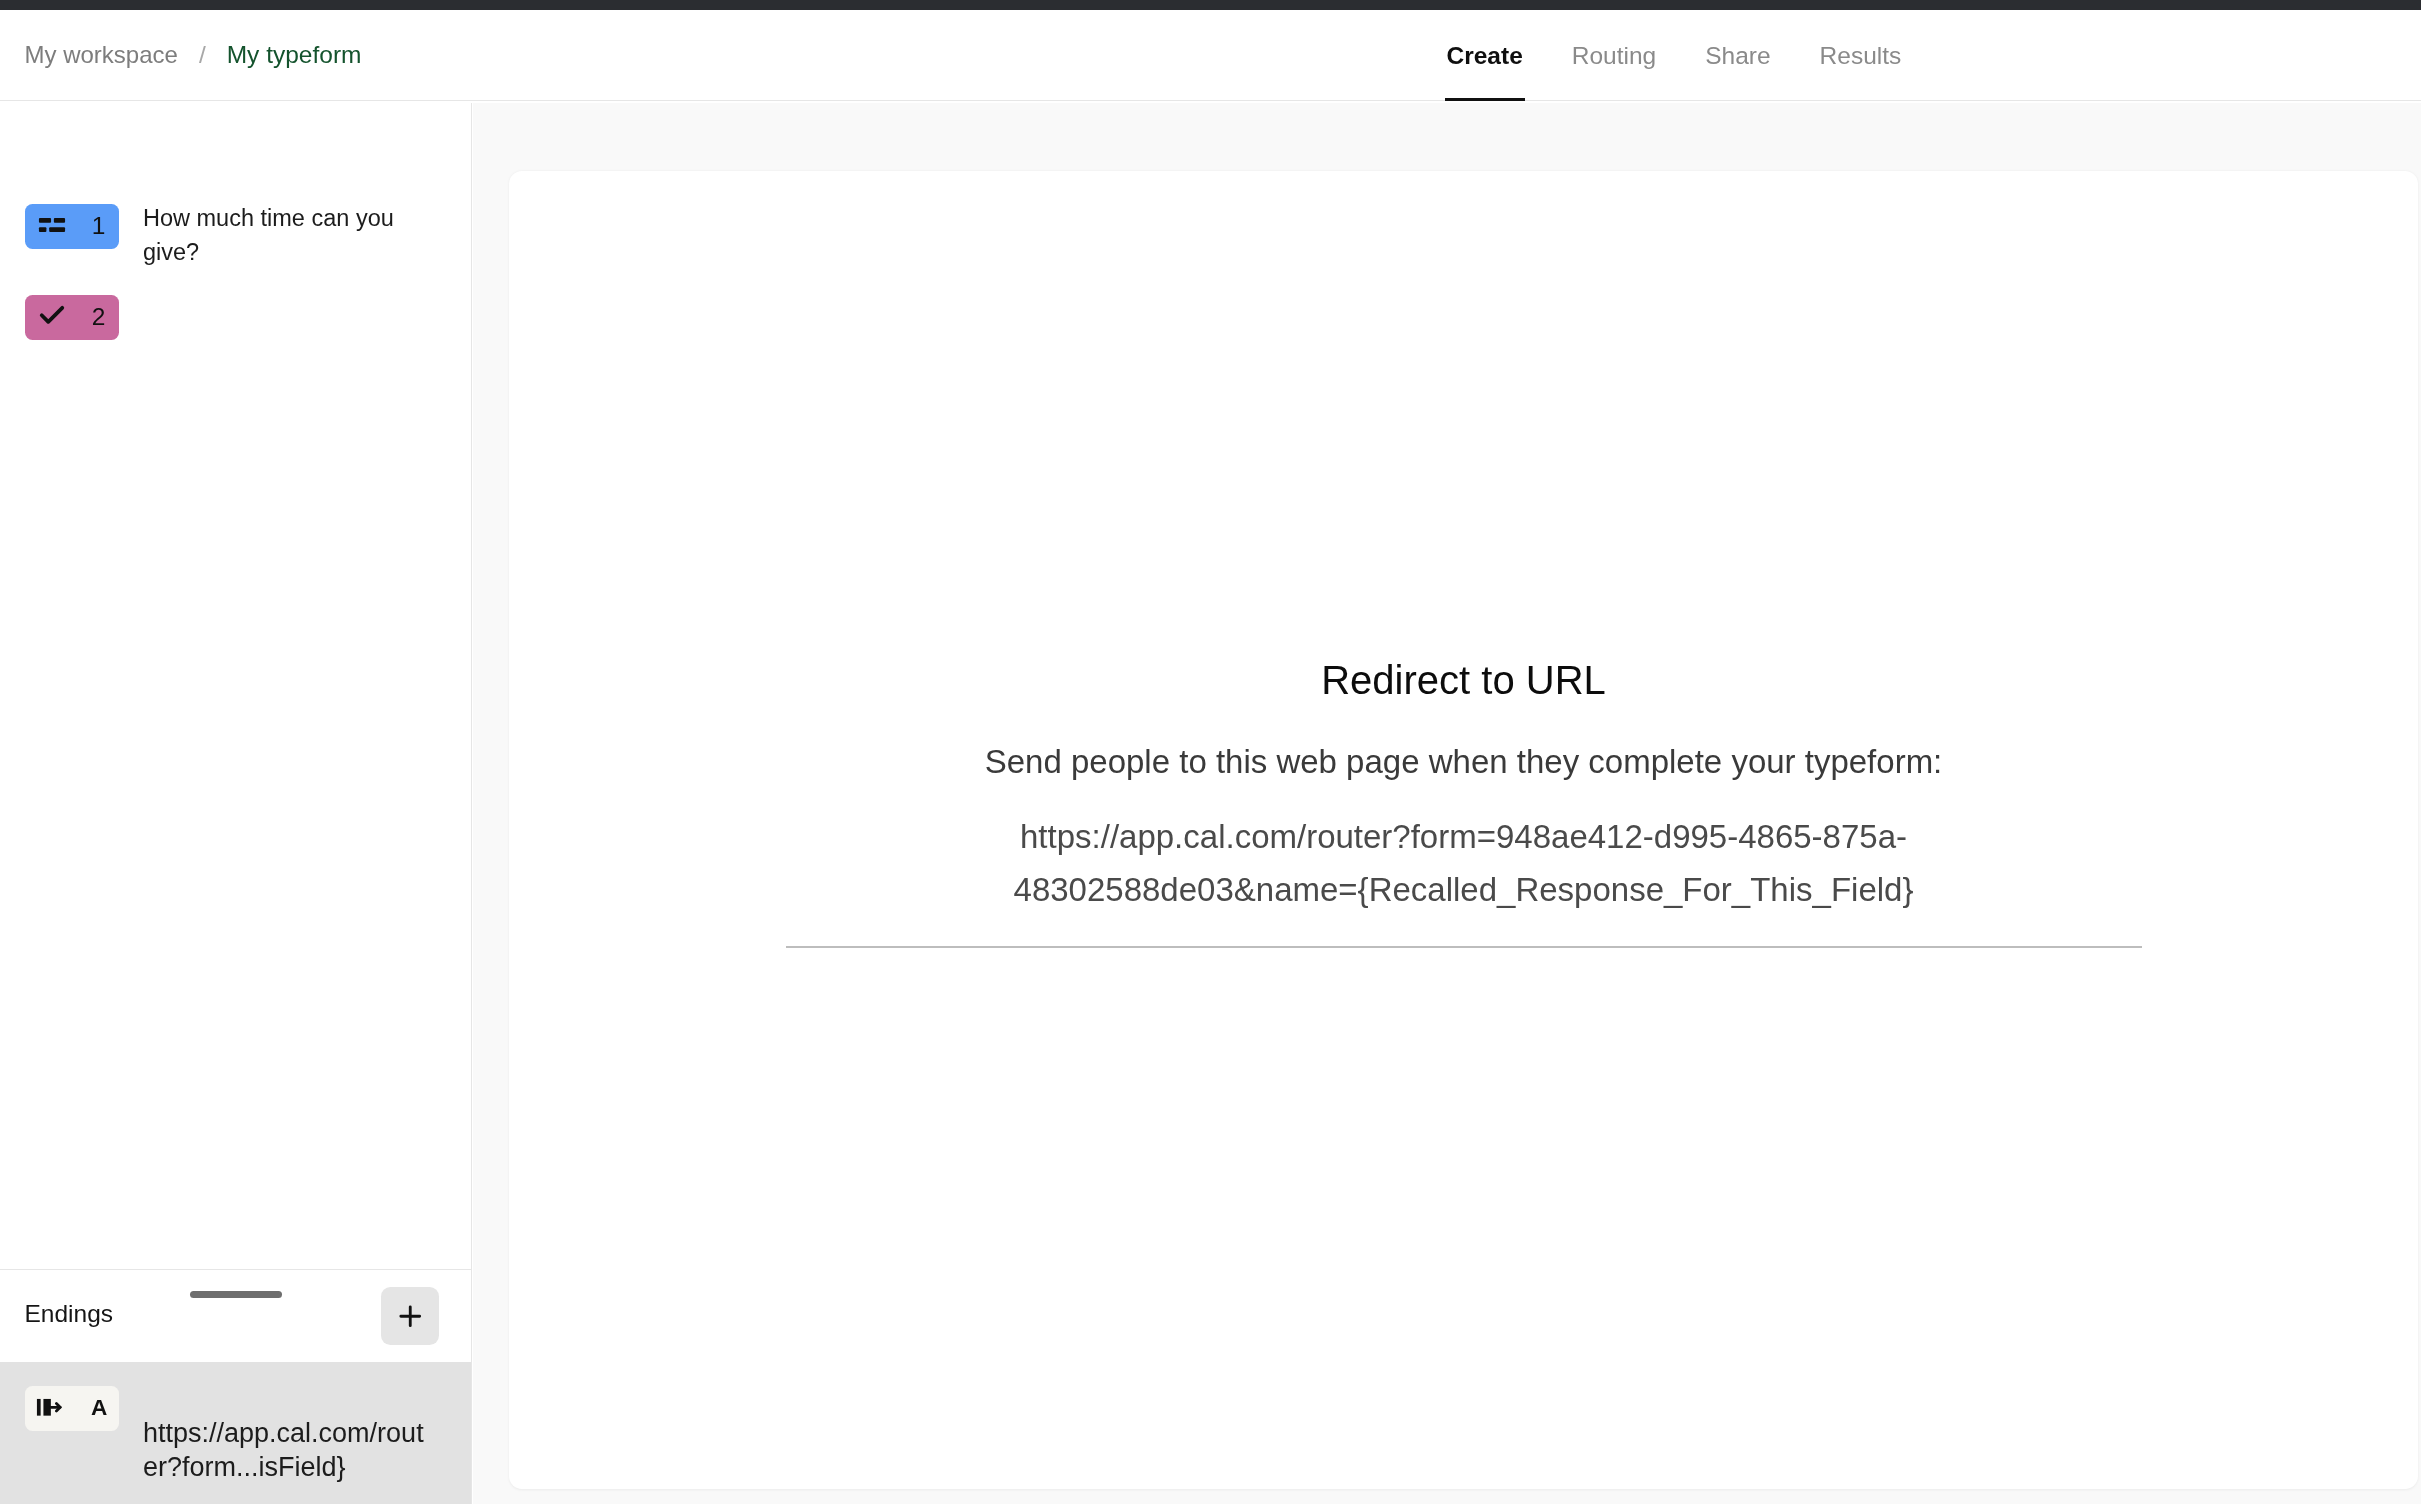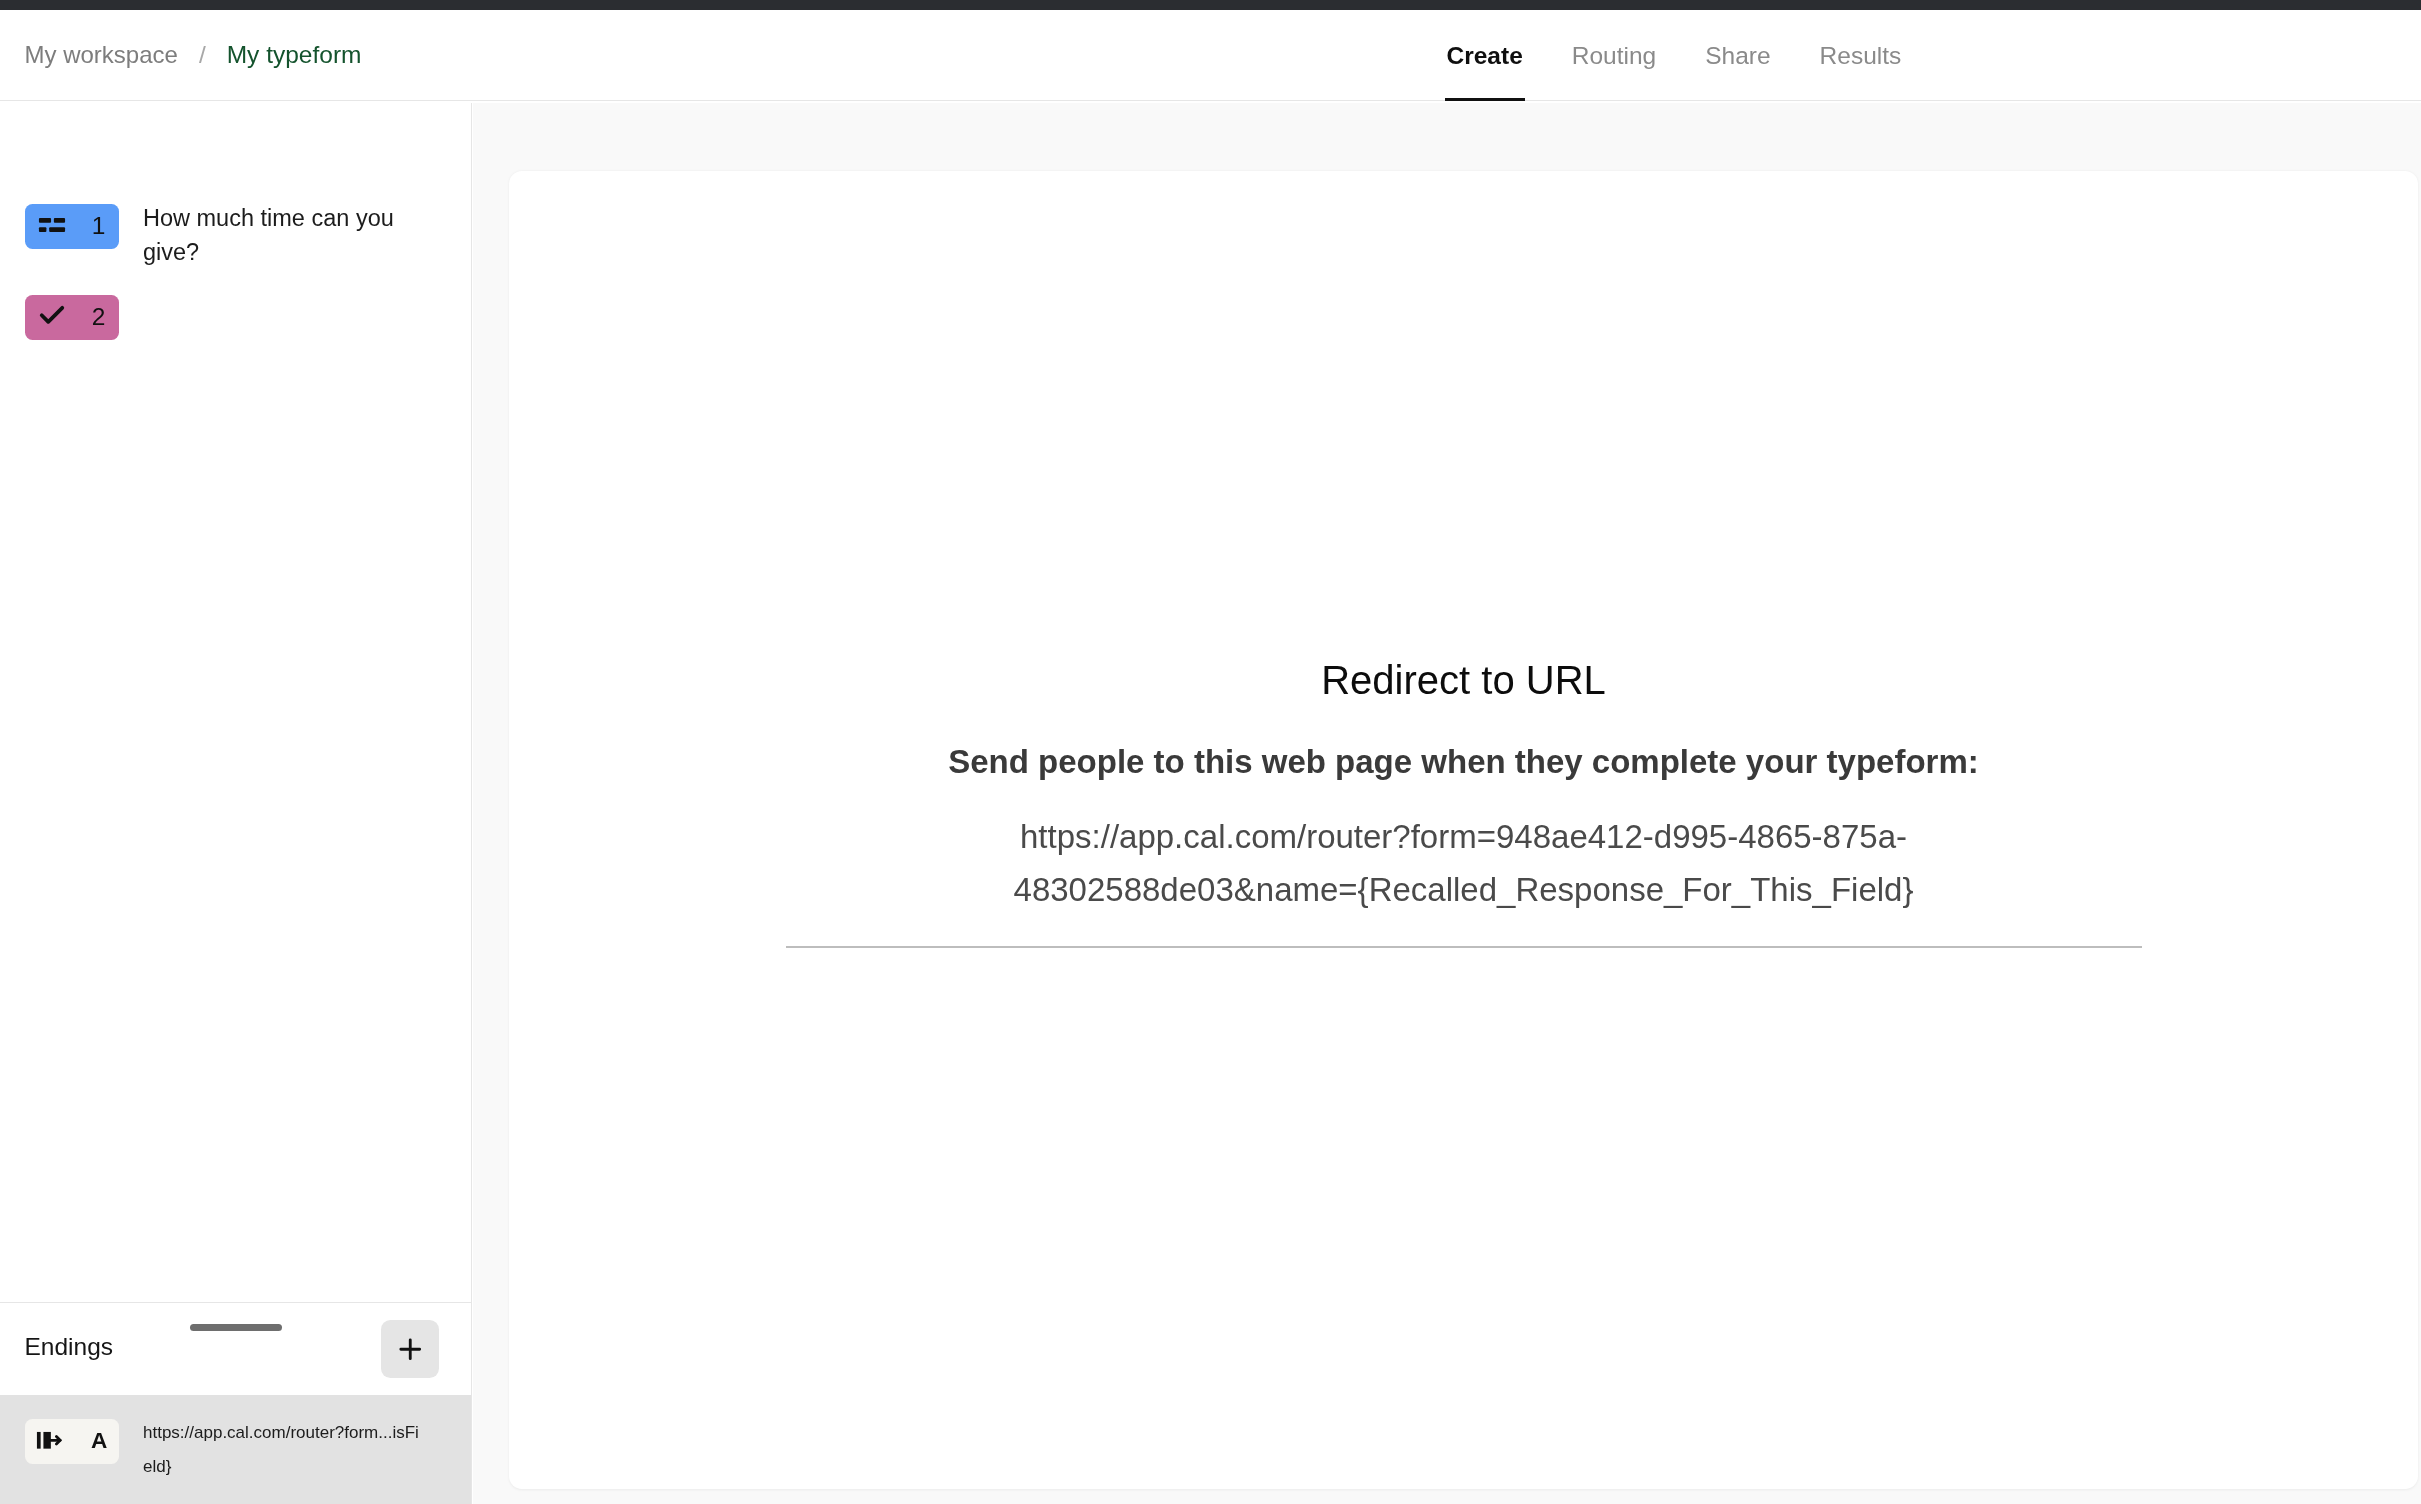--- a/index.html
+++ b/index.html
@@ -220,25 +220,26 @@
   }
   .ending-badge .letter {
     font-size: 22.6px;
     font-weight: 700;
     color: #111111;
     line-height: 1;
   }
   .ending-label {
     flex: 1 1 auto;
     margin-left: 24.5px;
-    font-size: 17px;
+    font-size: 27px;
     line-height: 34px;
     color: #1c1c1c;
     word-break: break-all;
     max-width: 282px;
+    margin-top: 33px;
   }
 
   
   .canvas {
     position: absolute;
     top: 103px;
     left: 473px;
     width: 1949px;
     height: 1402px;
     background: #f9f9f9;
@@ -273,21 +274,21 @@
     line-height: 49px;
     color: #0c0c0c;
     font-weight: 400;
     text-align: center;
     margin-bottom: 36px;
   }
   .ending-sub {
     font-size: 33px;
     line-height: 41px;
     color: #3a3a3a;
-    font-weight: 700;
+    font-weight: 400;
     text-align: center;
     margin-bottom: 28px;
   }
   .ending-url {
     font-size: 33px;
     line-height: 53px;
     color: #4a4a4a;
     font-weight: 400;
     text-align: center;
     width: 1215px;

